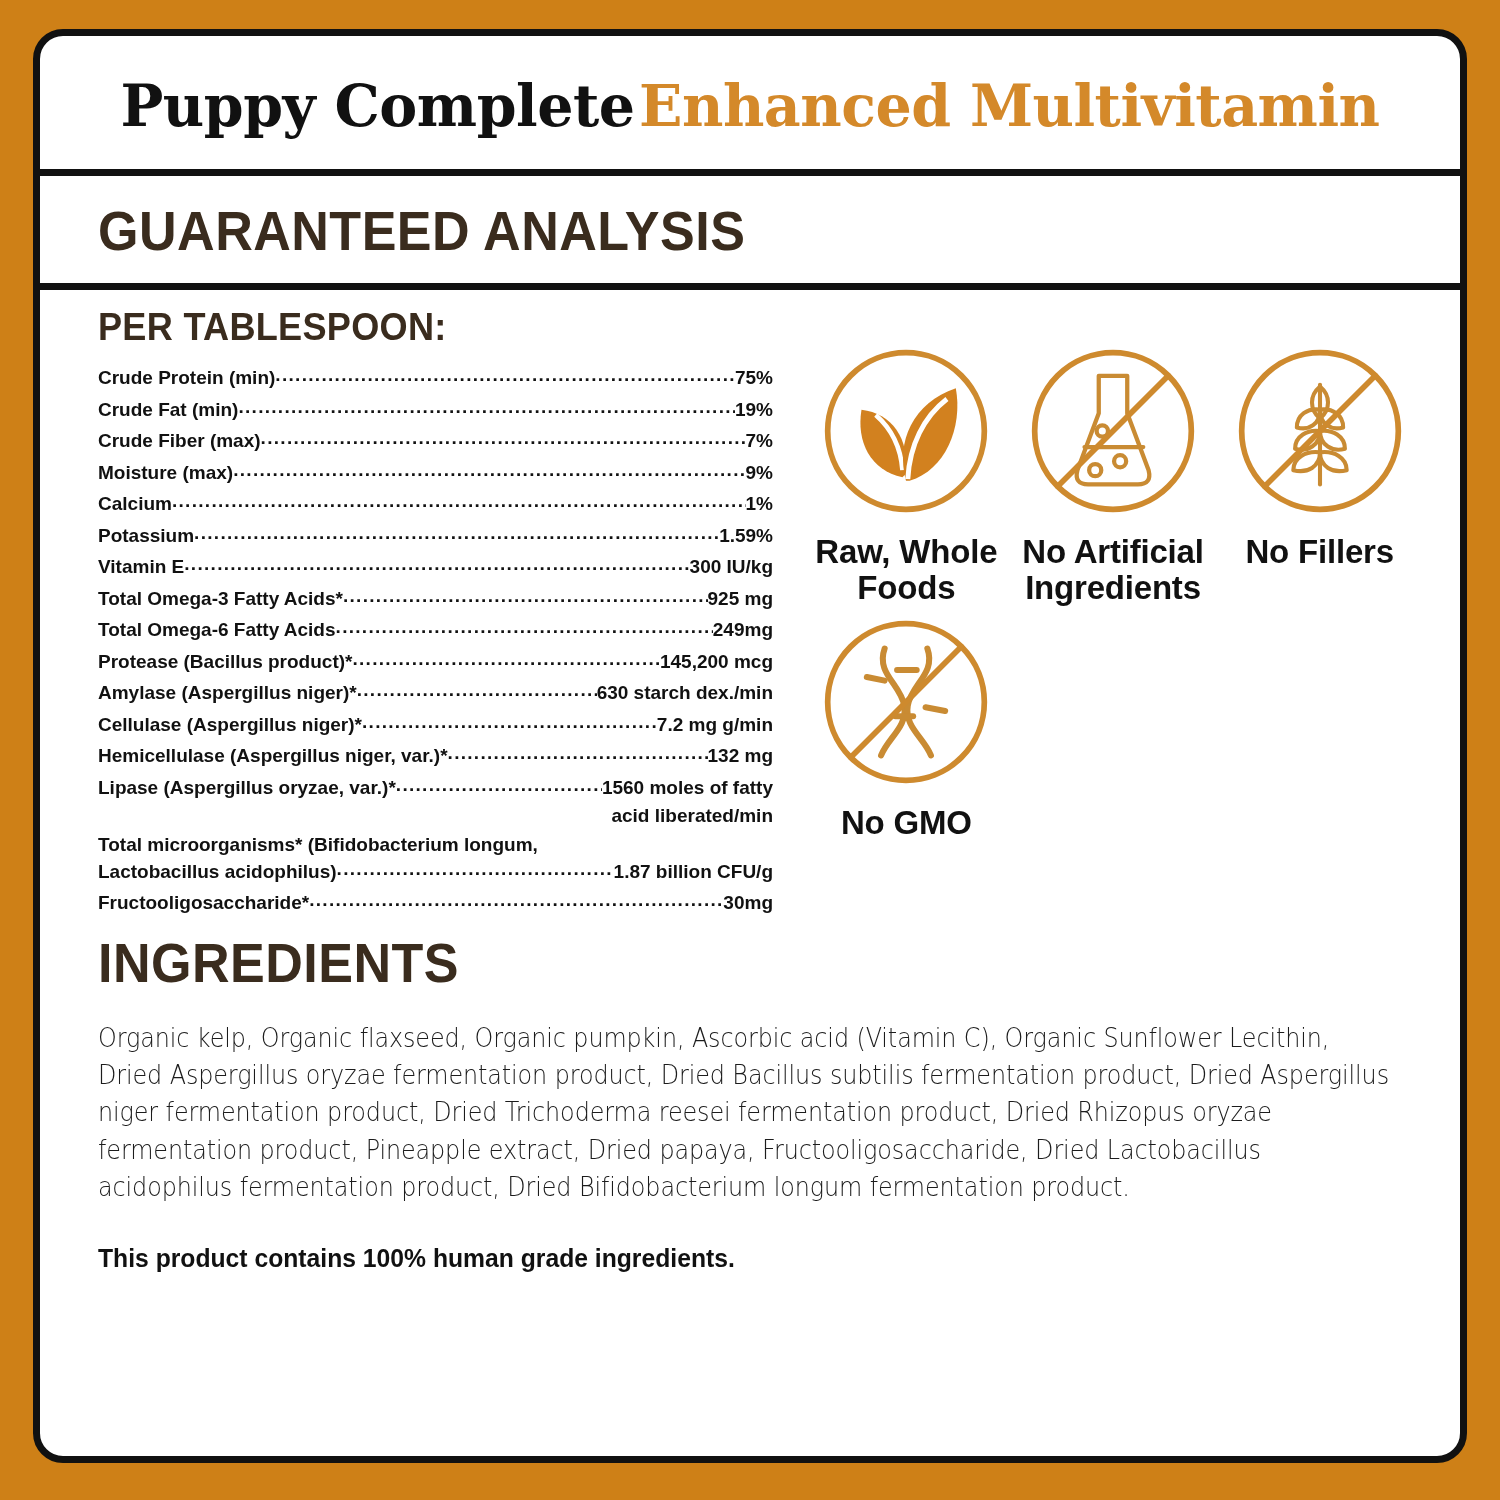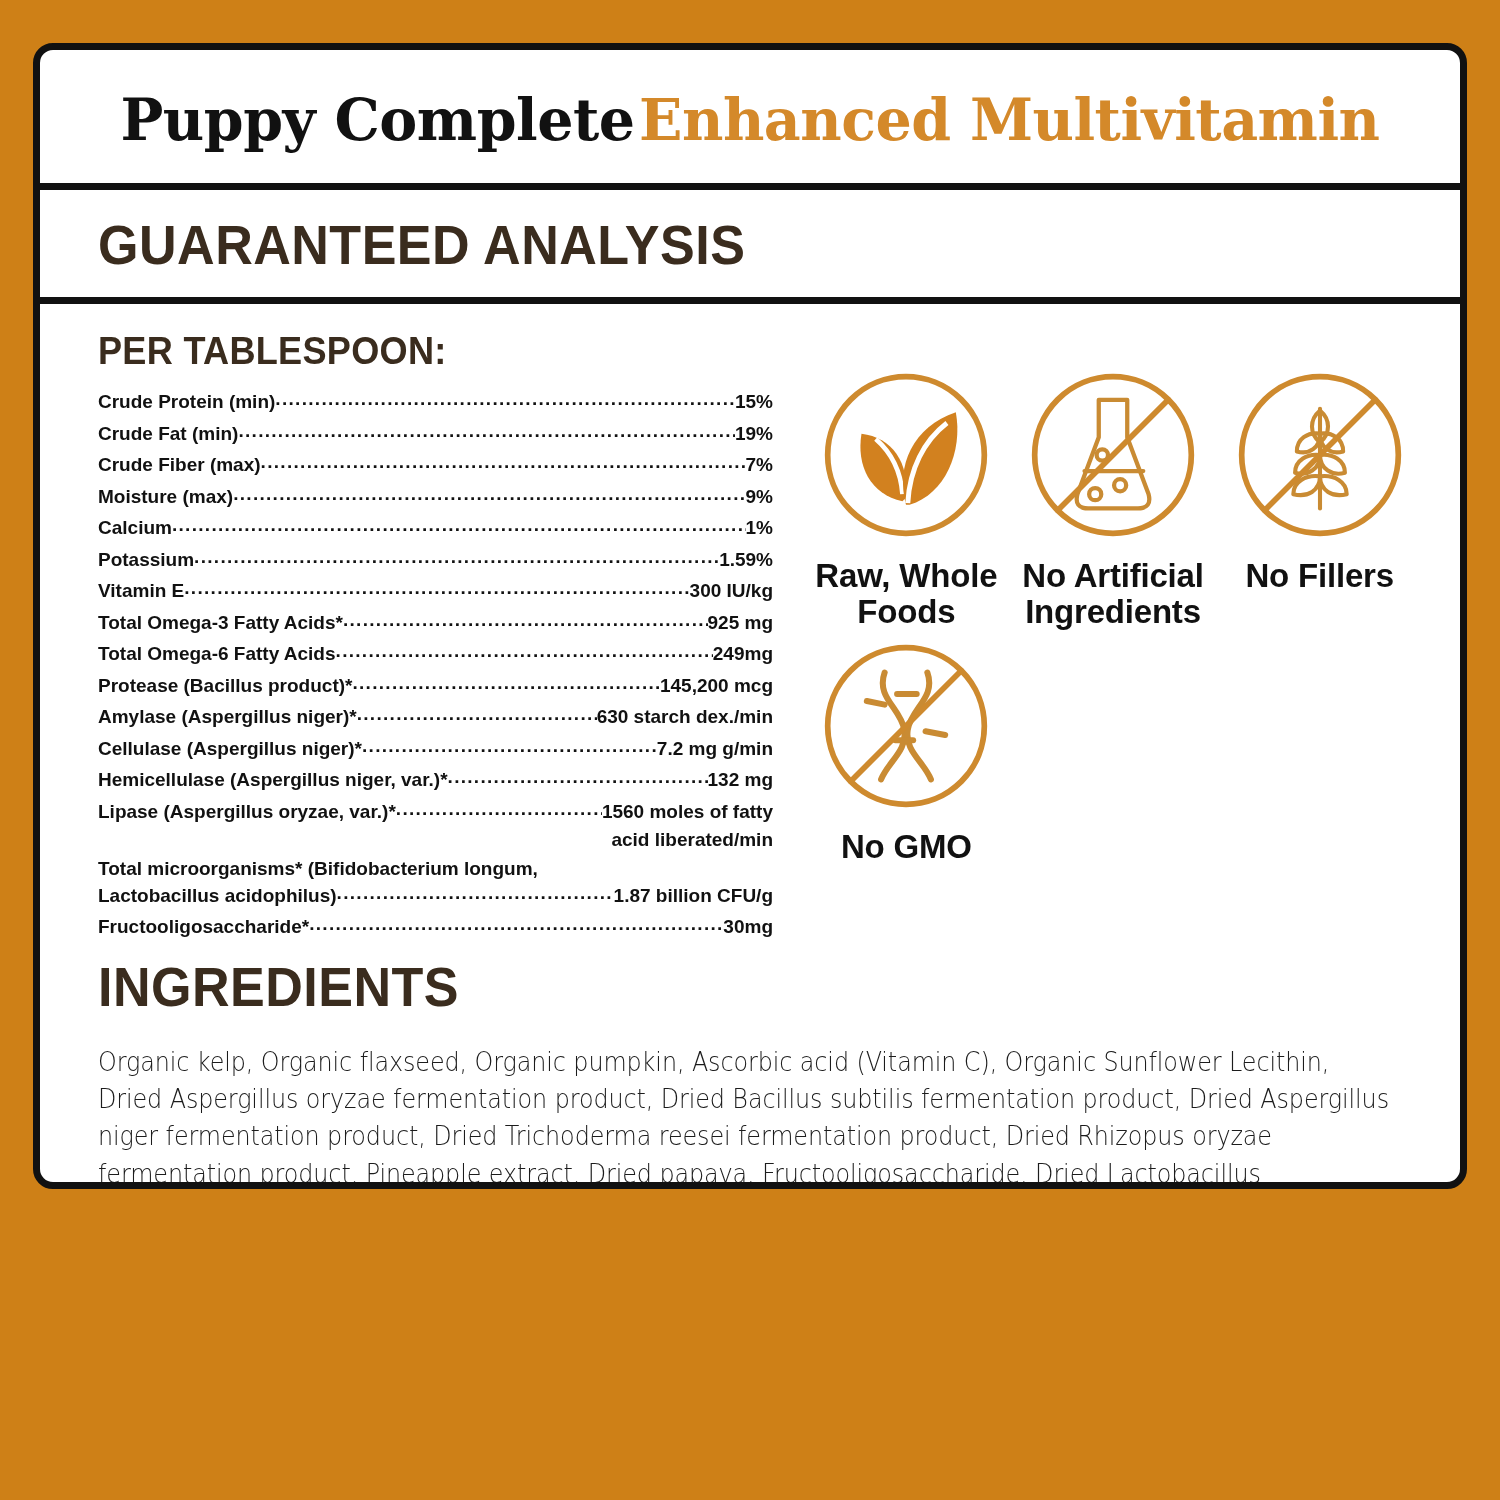--- a/index.html
+++ b/index.html
@@ -8,26 +8,26 @@
     width: 1500px;
     height: 1500px;
     background: #CE8017;
     font-family: "Liberation Sans", sans-serif;
     overflow: hidden;
   }
 
   .label-card {
     position: absolute;
     left: 33px;
-    top: 43px;
+    top: 29px;
     width: 1434px;
-    height: 1146px;
+    height: 1434px;
     background: #ffffff;
     border: 7px solid #111111;
-    border-radius: 20px;
+    border-radius: 30px;
     overflow: hidden;
   }
 
   
   .title-bar {
     text-align: center;
     padding: 36px 20px 30px 20px;
   }
   .title-bar .t {
     font-family: "DejaVu Serif", serif;
@@ -56,21 +56,21 @@
     font-size: 56px;
     letter-spacing: 0.5px;
     color: #3A2C1E;
     transform: scaleX(0.93);
     transform-origin: left center;
   }
 
   
   .main {
     display: flex;
-    padding: 26px 0 0 0;
+    padding: 16px 0 0 0;
   }
   .col-left {
     width: 742px;
     padding-left: 58px;
   }
   .col-right {
     flex: 1;
     padding: 36px 40px 0 24px;
   }
 
@@ -200,21 +200,21 @@
   <div class="rule"></div>
 
   <div class="main">
 
     <div class="col-left">
       <div class="per-tbsp">PER TABLESPOON:</div>
       <div class="an-list" id="analysis-list">
           <div class="an-row">
             <span class="an-name">Crude Protein (min)</span>
             <span class="an-dots"></span>
-            <span class="an-val">15%</span>
+            <span class="an-val">75%</span>
           </div>
           <div class="an-row">
             <span class="an-name">Crude Fat (min)</span>
             <span class="an-dots"></span>
             <span class="an-val">19%</span>
           </div>
           <div class="an-row">
             <span class="an-name">Crude Fiber (max)</span>
             <span class="an-dots"></span>
             <span class="an-val">7%</span>

